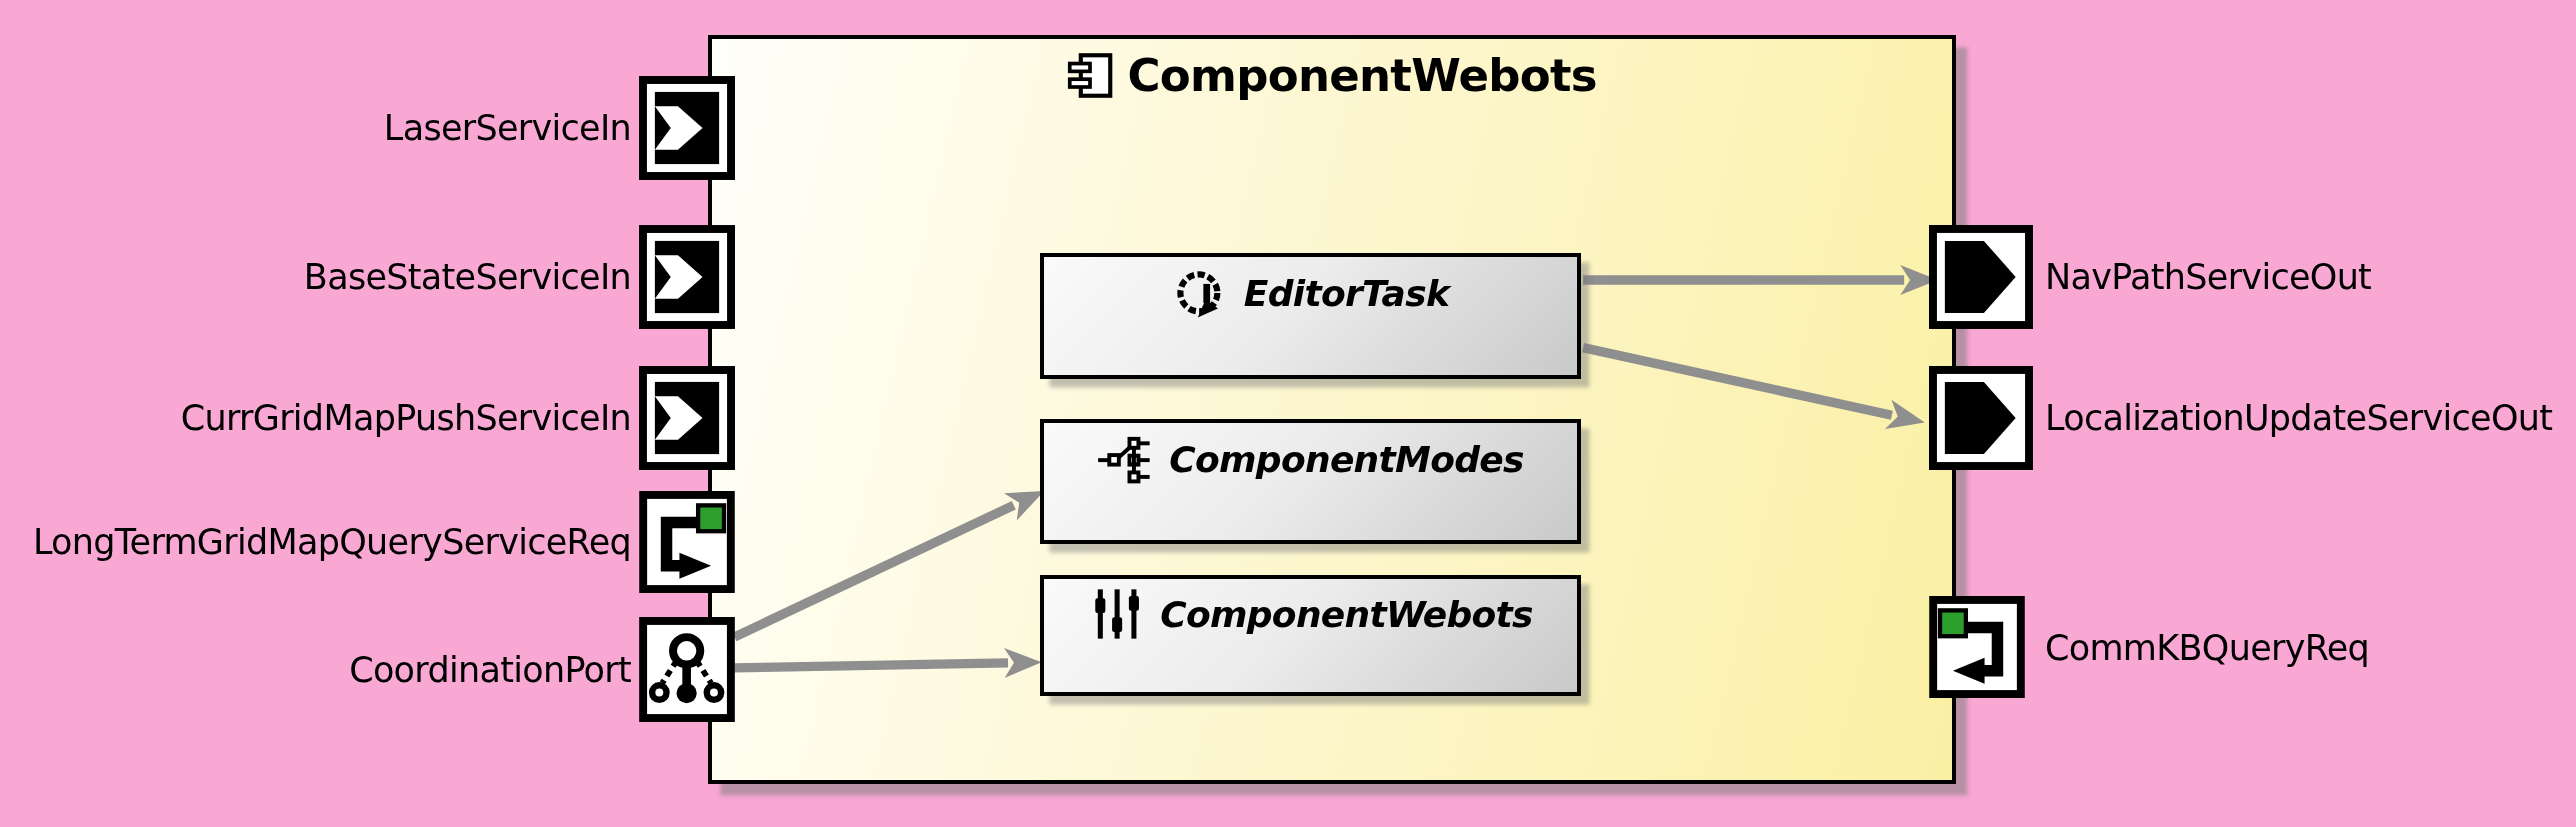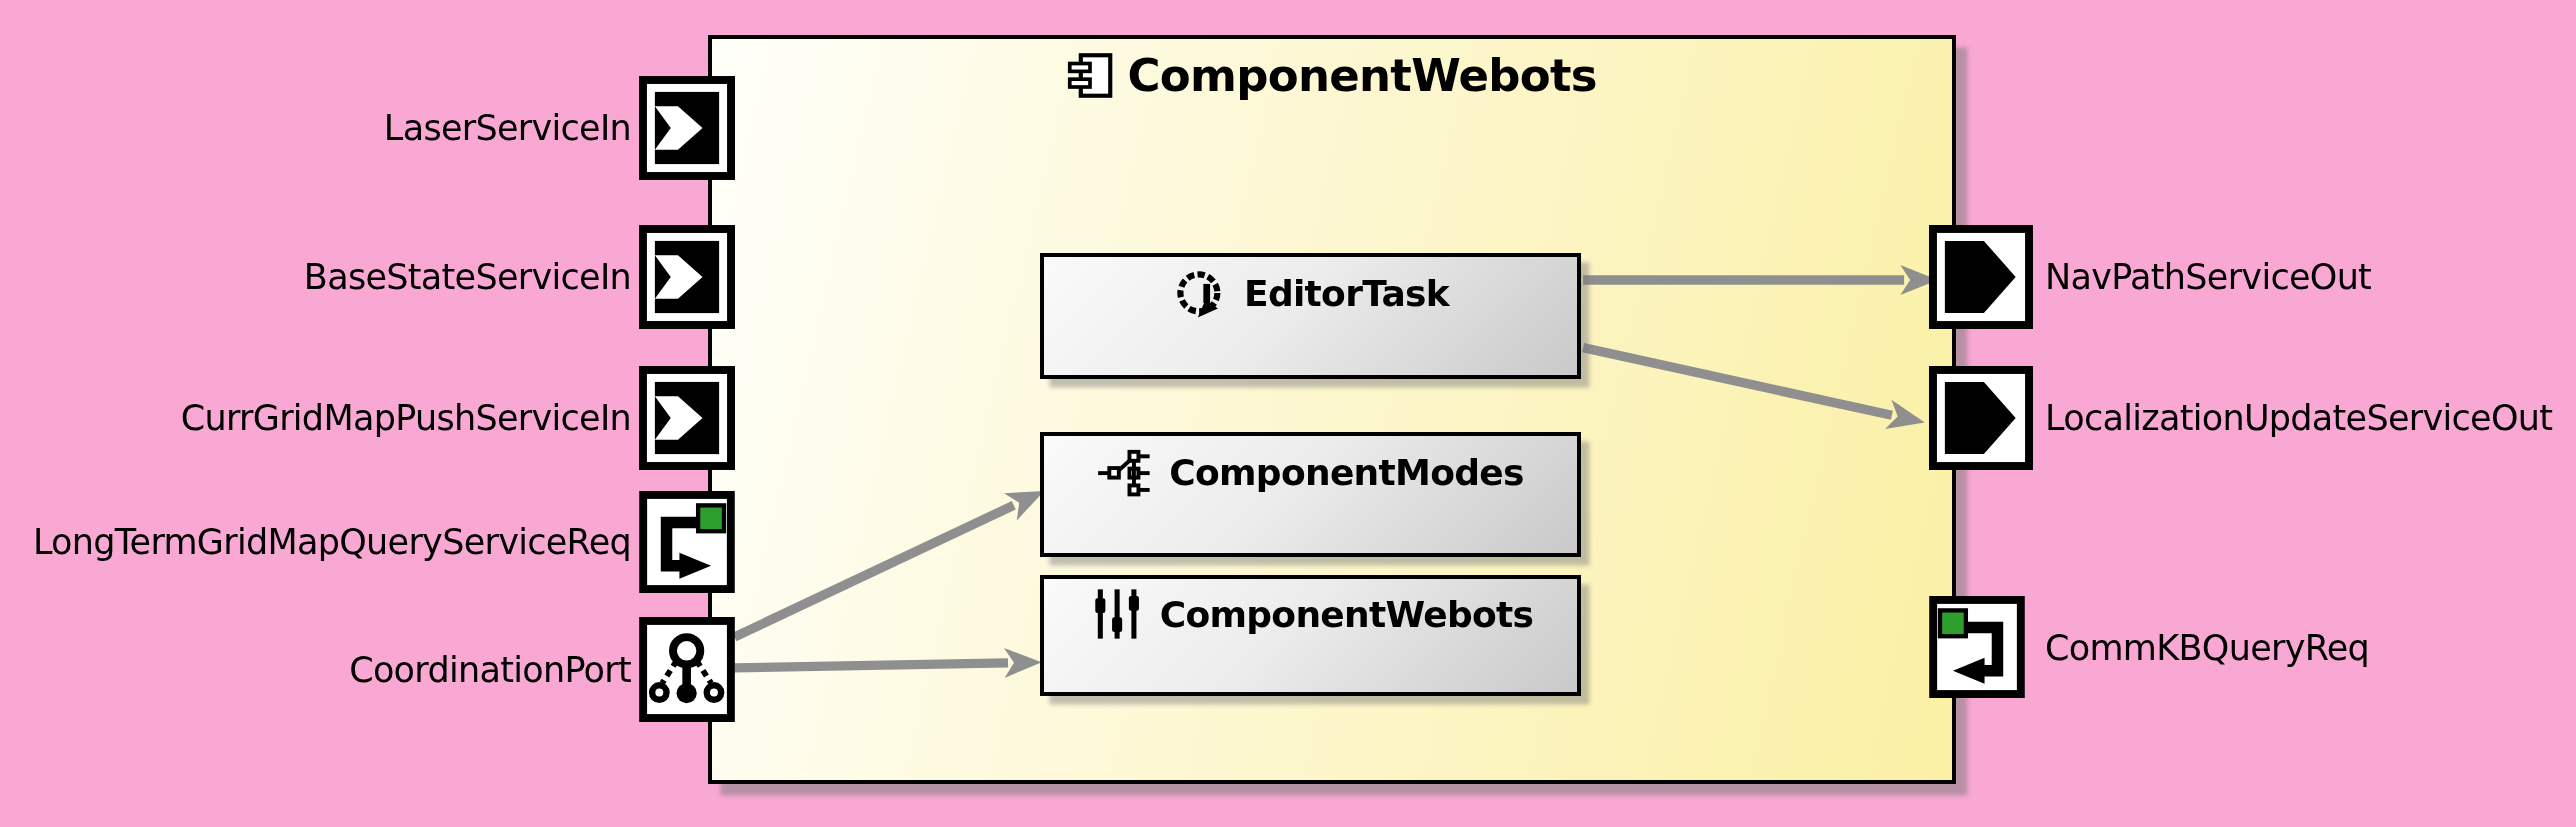--- a/index.html
+++ b/index.html
@@ -29,20 +29,21 @@
     font-size:35px; color:#000; letter-spacing:-0.7px; white-space:nowrap;
   }
   .lbl-left { right:1945px; text-align:right; width:648px; }
   .lbl-right { left:2045px; text-align:left; width:547px; }
 
   .block {
     position:absolute; left:1040px; width:541px;
     border:4.3px solid #000;
     background:linear-gradient(135deg, #fafafa 0%, #ececec 45%, #c9c9c9 100%);
     box-shadow:8.6px 8.6px 4.3px rgba(120,120,120,0.45);
+    font-style:italic;
   }
   .block-content {
     position:absolute; left:0; top:31%; transform:translateY(-50%);
     width:100%; display:flex; align-items:center; justify-content:center; gap:16px;
   }
   .block-content svg { width:56px; height:60px; flex:0 0 auto; }
   .block-label { font-size:36px; font-weight:bold; color:#000; letter-spacing:-0.7px; white-space:nowrap; }
 
   .wires { position:absolute; left:0; top:0; width:2576px; height:827px; }
 </style>
@@ -86,21 +87,21 @@
     <div class="block-content">
       <svg viewBox="0 0 100 100">
         <circle cx="48" cy="48" r="33" fill="none" stroke="#000" stroke-width="11" stroke-dasharray="13 6"></circle>
         <line x1="62" y1="32" x2="62" y2="66" stroke="#000" stroke-width="12"></line>
         <polygon points="46,92 60,60 82,76" fill="#000"></polygon>
       </svg>
       <span class="block-label">EditorTask</span>
     </div>
   </div>
 
-  <div class="block" style="top:432px;height:125px;">
+  <div class="block" style="top:419px;height:125px;">
     <div class="block-content">
       <svg viewBox="0 0 100 100">
         <line x1="2" y1="52" x2="22" y2="52" stroke="#000" stroke-width="7"></line>
         <rect x="22" y="43" width="17" height="17" fill="#fff" stroke="#000" stroke-width="7"></rect>
         <line x1="39" y1="47" x2="60" y2="28" stroke="#000" stroke-width="7"></line>
         <rect x="58" y="14" width="16" height="16" fill="#fff" stroke="#000" stroke-width="7"></rect>
         <rect x="58" y="44" width="16" height="16" fill="#fff" stroke="#000" stroke-width="7"></rect>
         <rect x="58" y="74" width="16" height="16" fill="#fff" stroke="#000" stroke-width="7"></rect>
         <line x1="66" y1="30" x2="66" y2="74" stroke="#000" stroke-width="7"></line>
         <line x1="74" y1="22" x2="94" y2="22" stroke="#000" stroke-width="7"></line>

